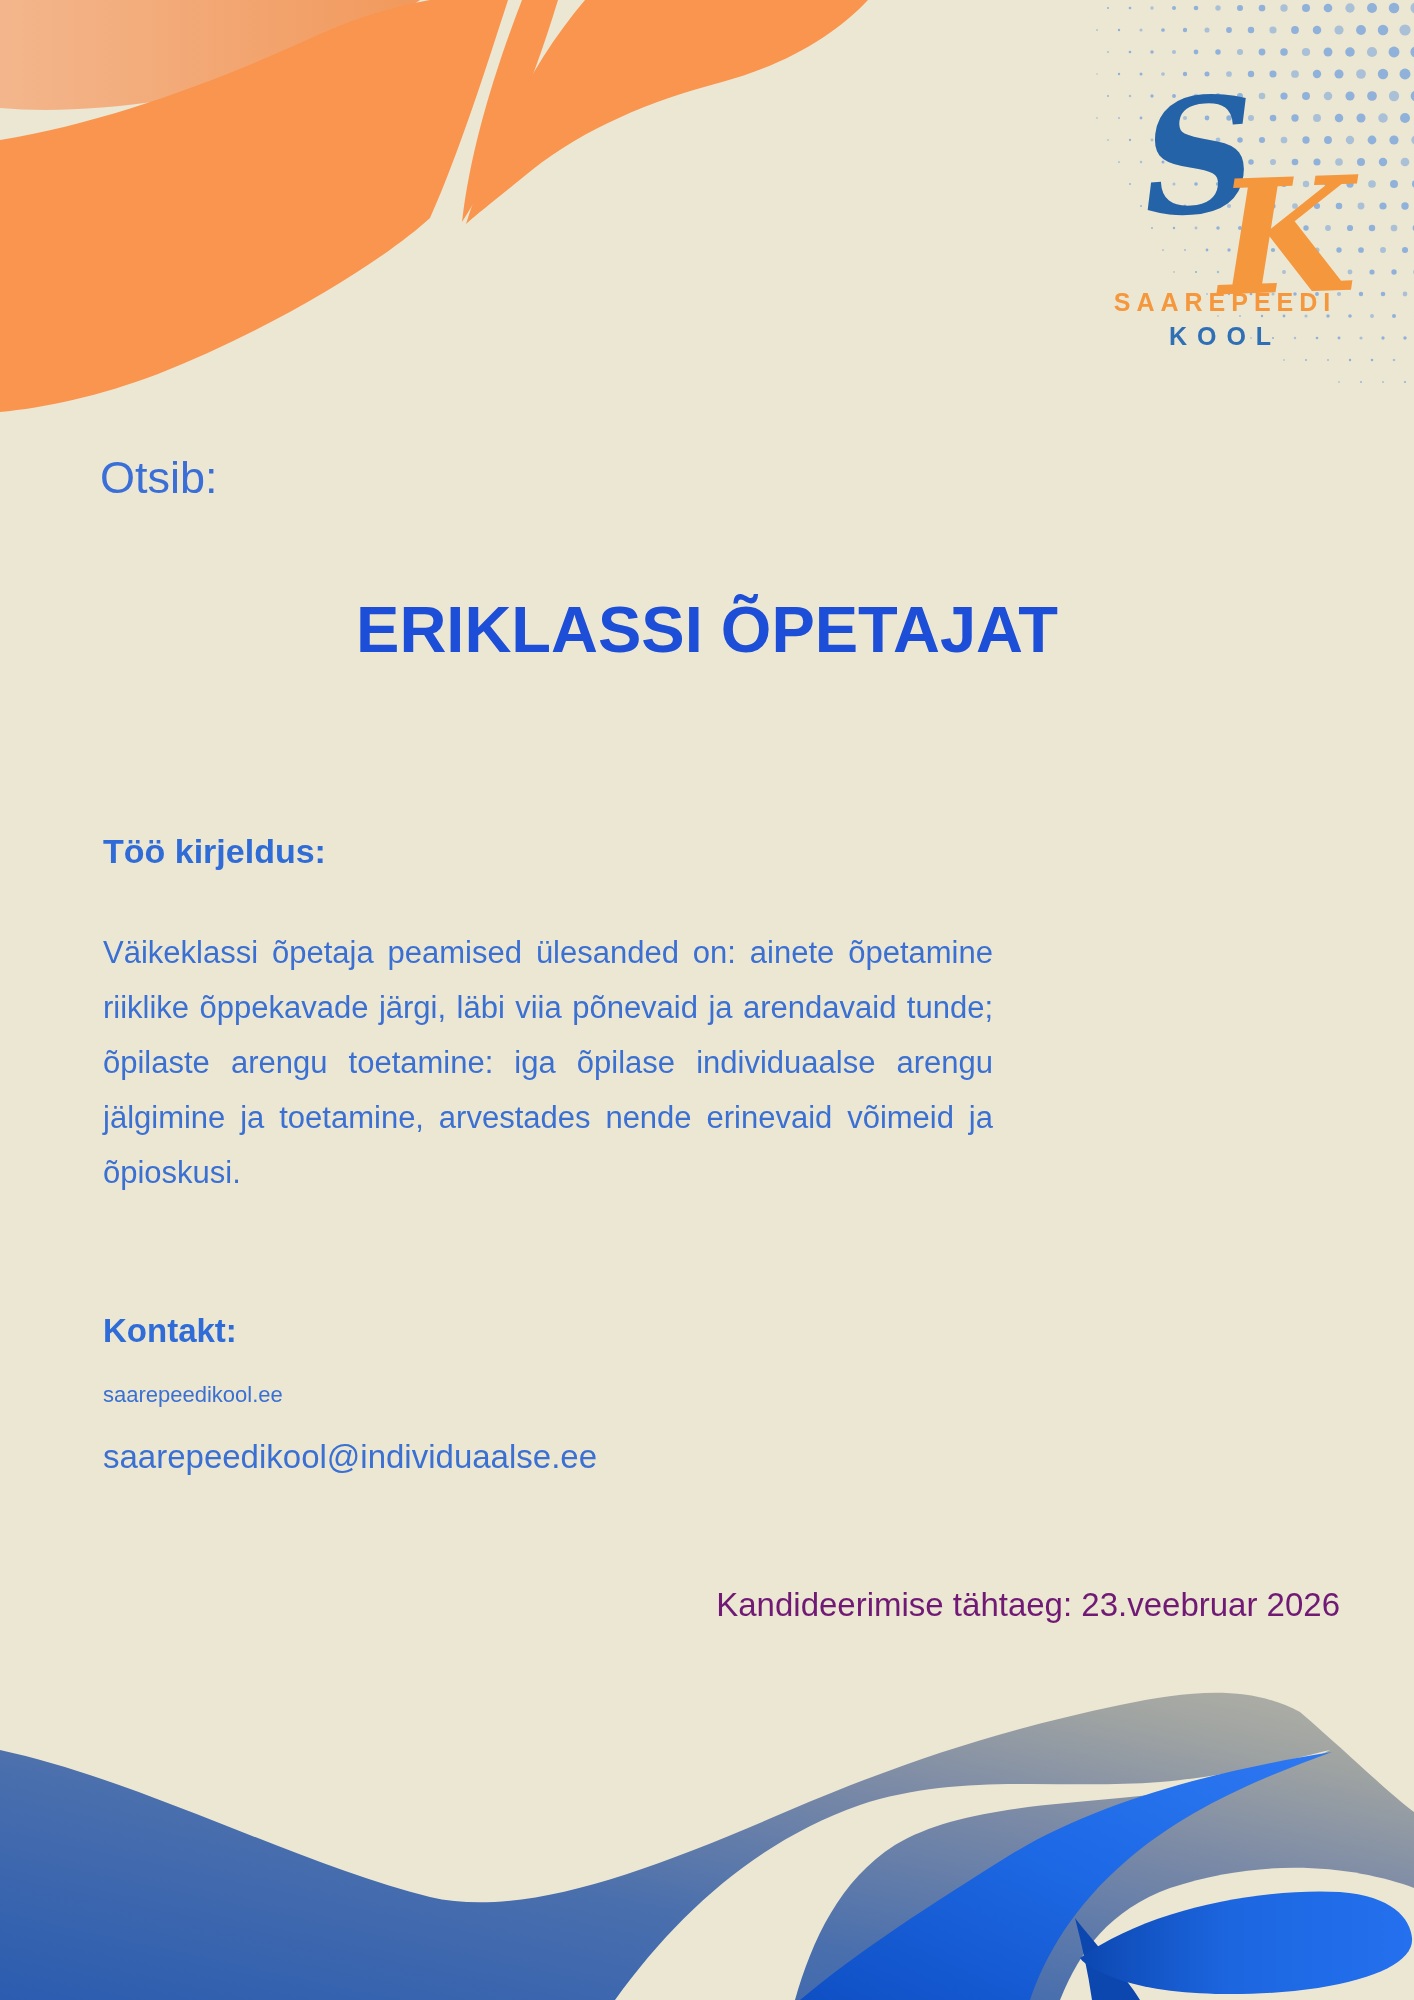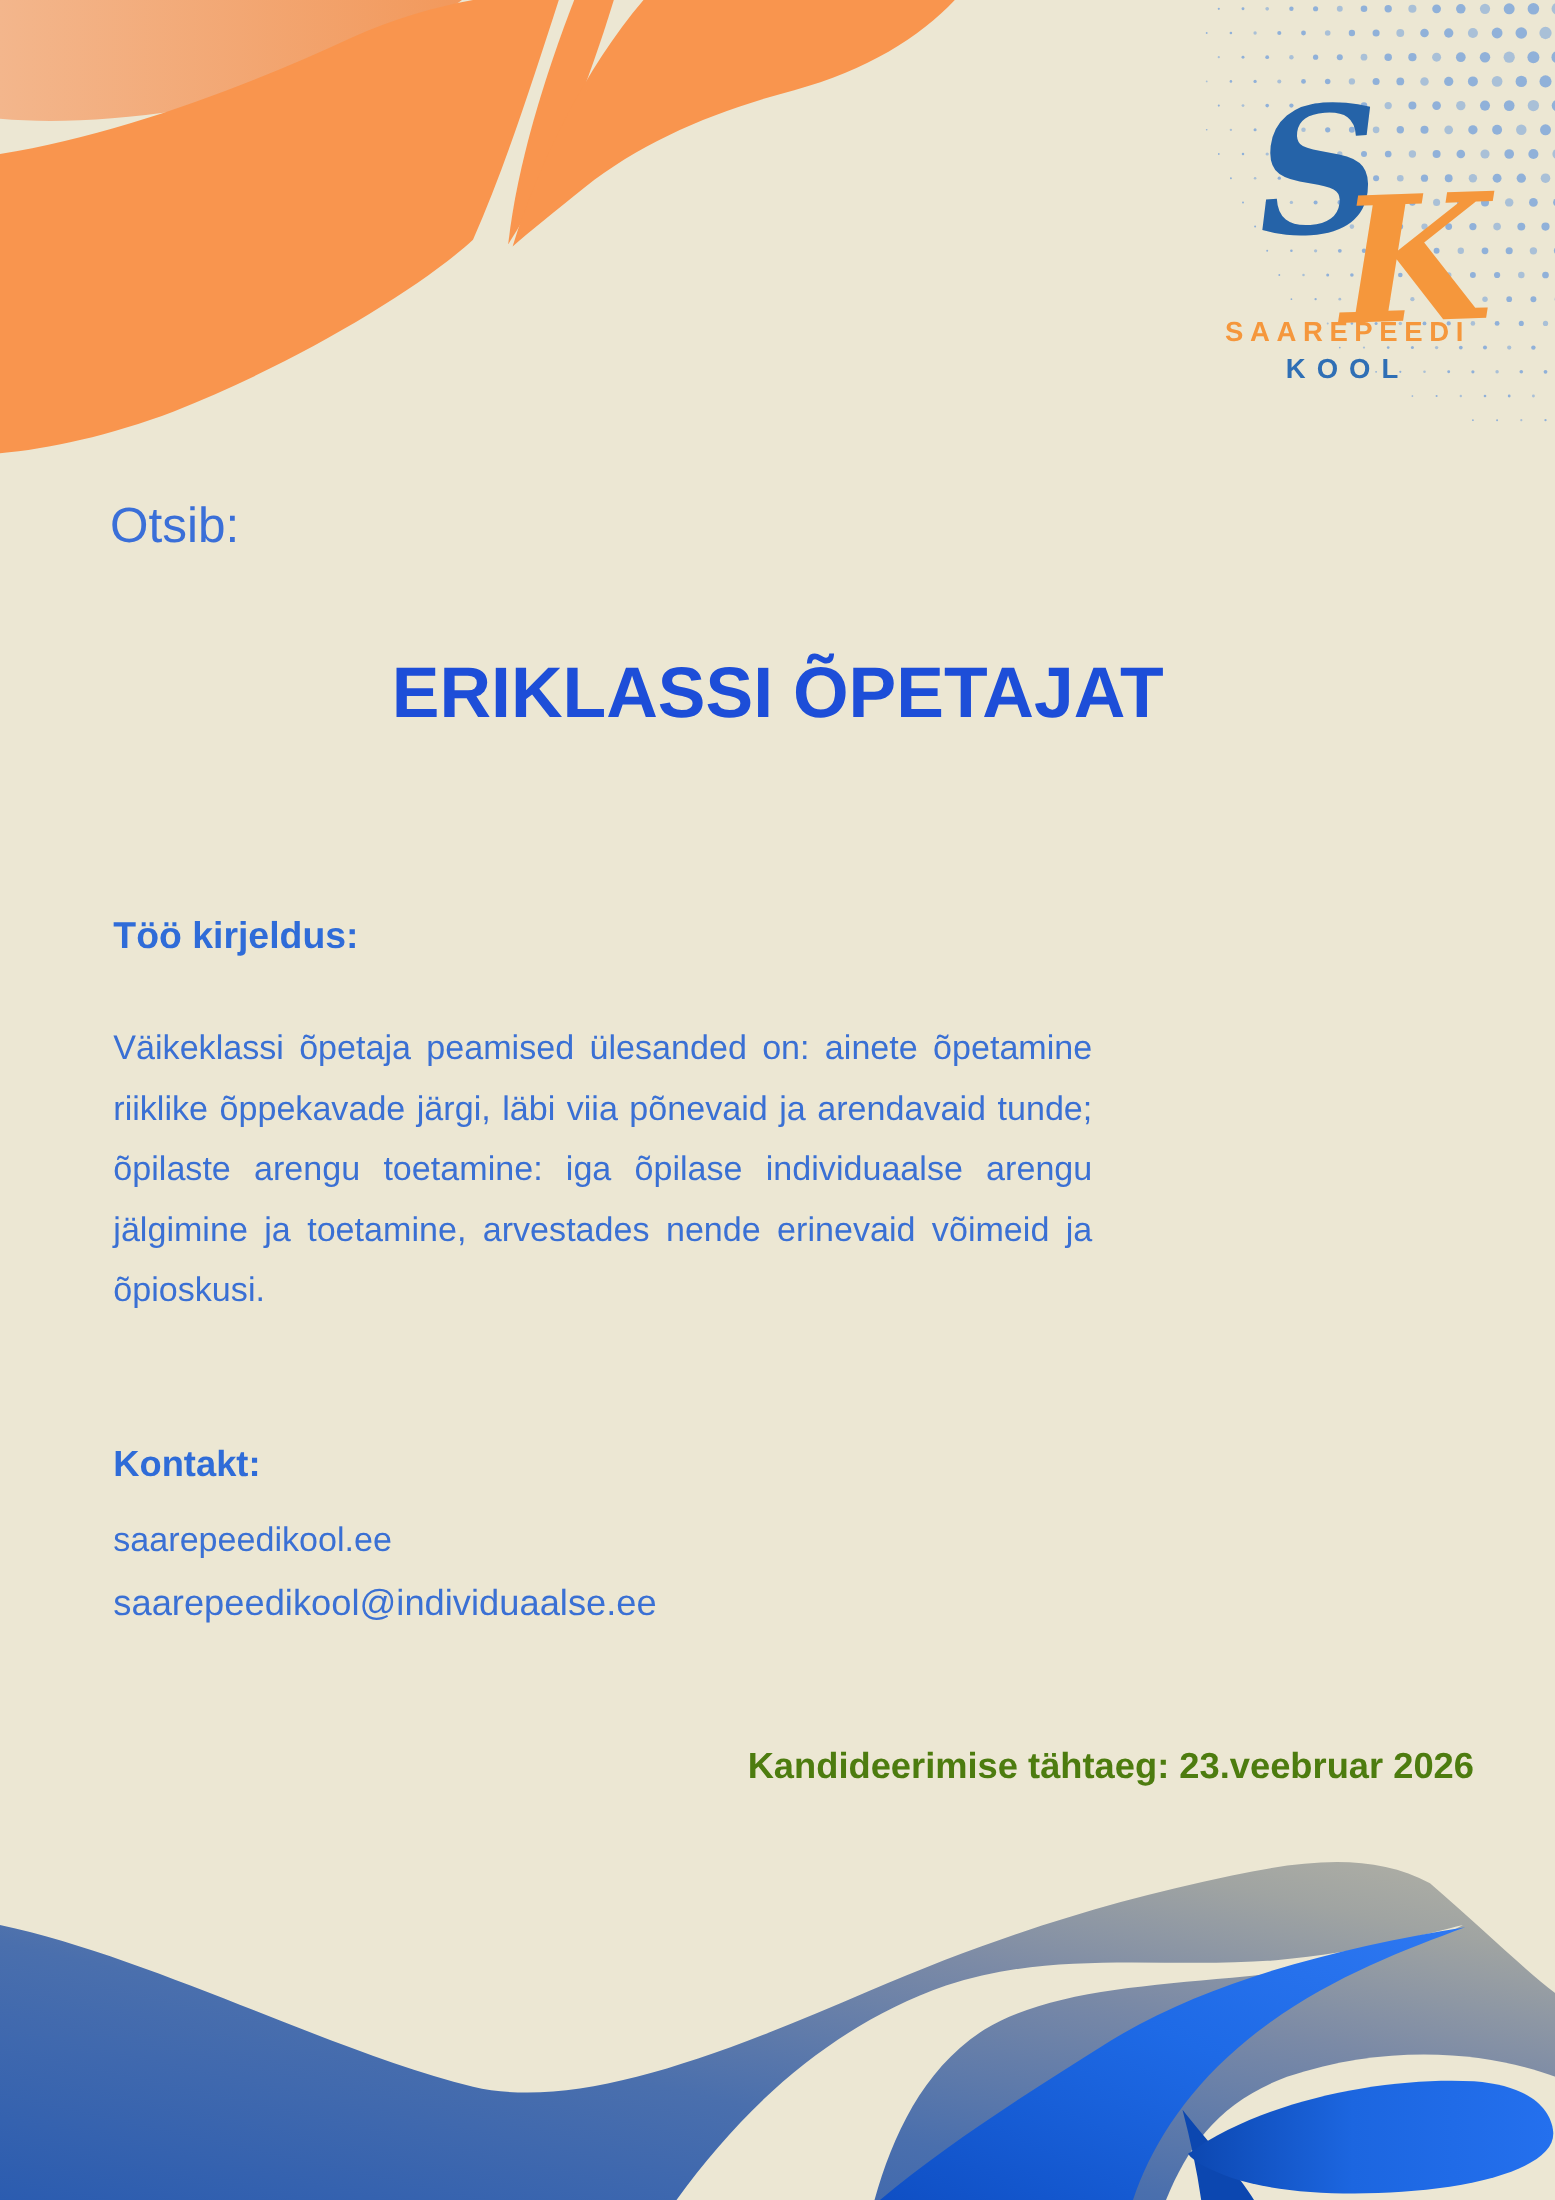--- a/index.html
+++ b/index.html
@@ -54,29 +54,29 @@
     position:absolute;left:103px;top:925px;width:890px;
     font-size:31px;line-height:55px;color:#3a70d4;
     text-align:justify;text-align-last:left;
   }
   .contact-heading{
     position:absolute;left:103px;top:1312px;
     font-size:33px;font-weight:bold;color:#2f6cd8;
   }
   .contact-web{
     position:absolute;left:103px;top:1382px;
-    font-size:31px;color:#3a70d4;
+    font-size:22px;color:#3a70d4;
   }
   .contact-email{
     position:absolute;left:103px;top:1438px;
     font-size:33px;color:#3a70d4;
   }
   .deadline{
     position:absolute;right:74px;top:1586px;
-    font-size:33px;font-weight:bold;color:#4d7c0f;
+    font-size:33px;font-weight:normal;color:#701a75;
   }
 </style>
 </head>
 <body>
 
 <div class="poster">
 
   <svg class="deco top-left" width="900" height="430" viewBox="0 0 900 430" aria-hidden="true">
     <defs>
       <linearGradient id="og" x1="0" y1="0" x2="1" y2="0">

